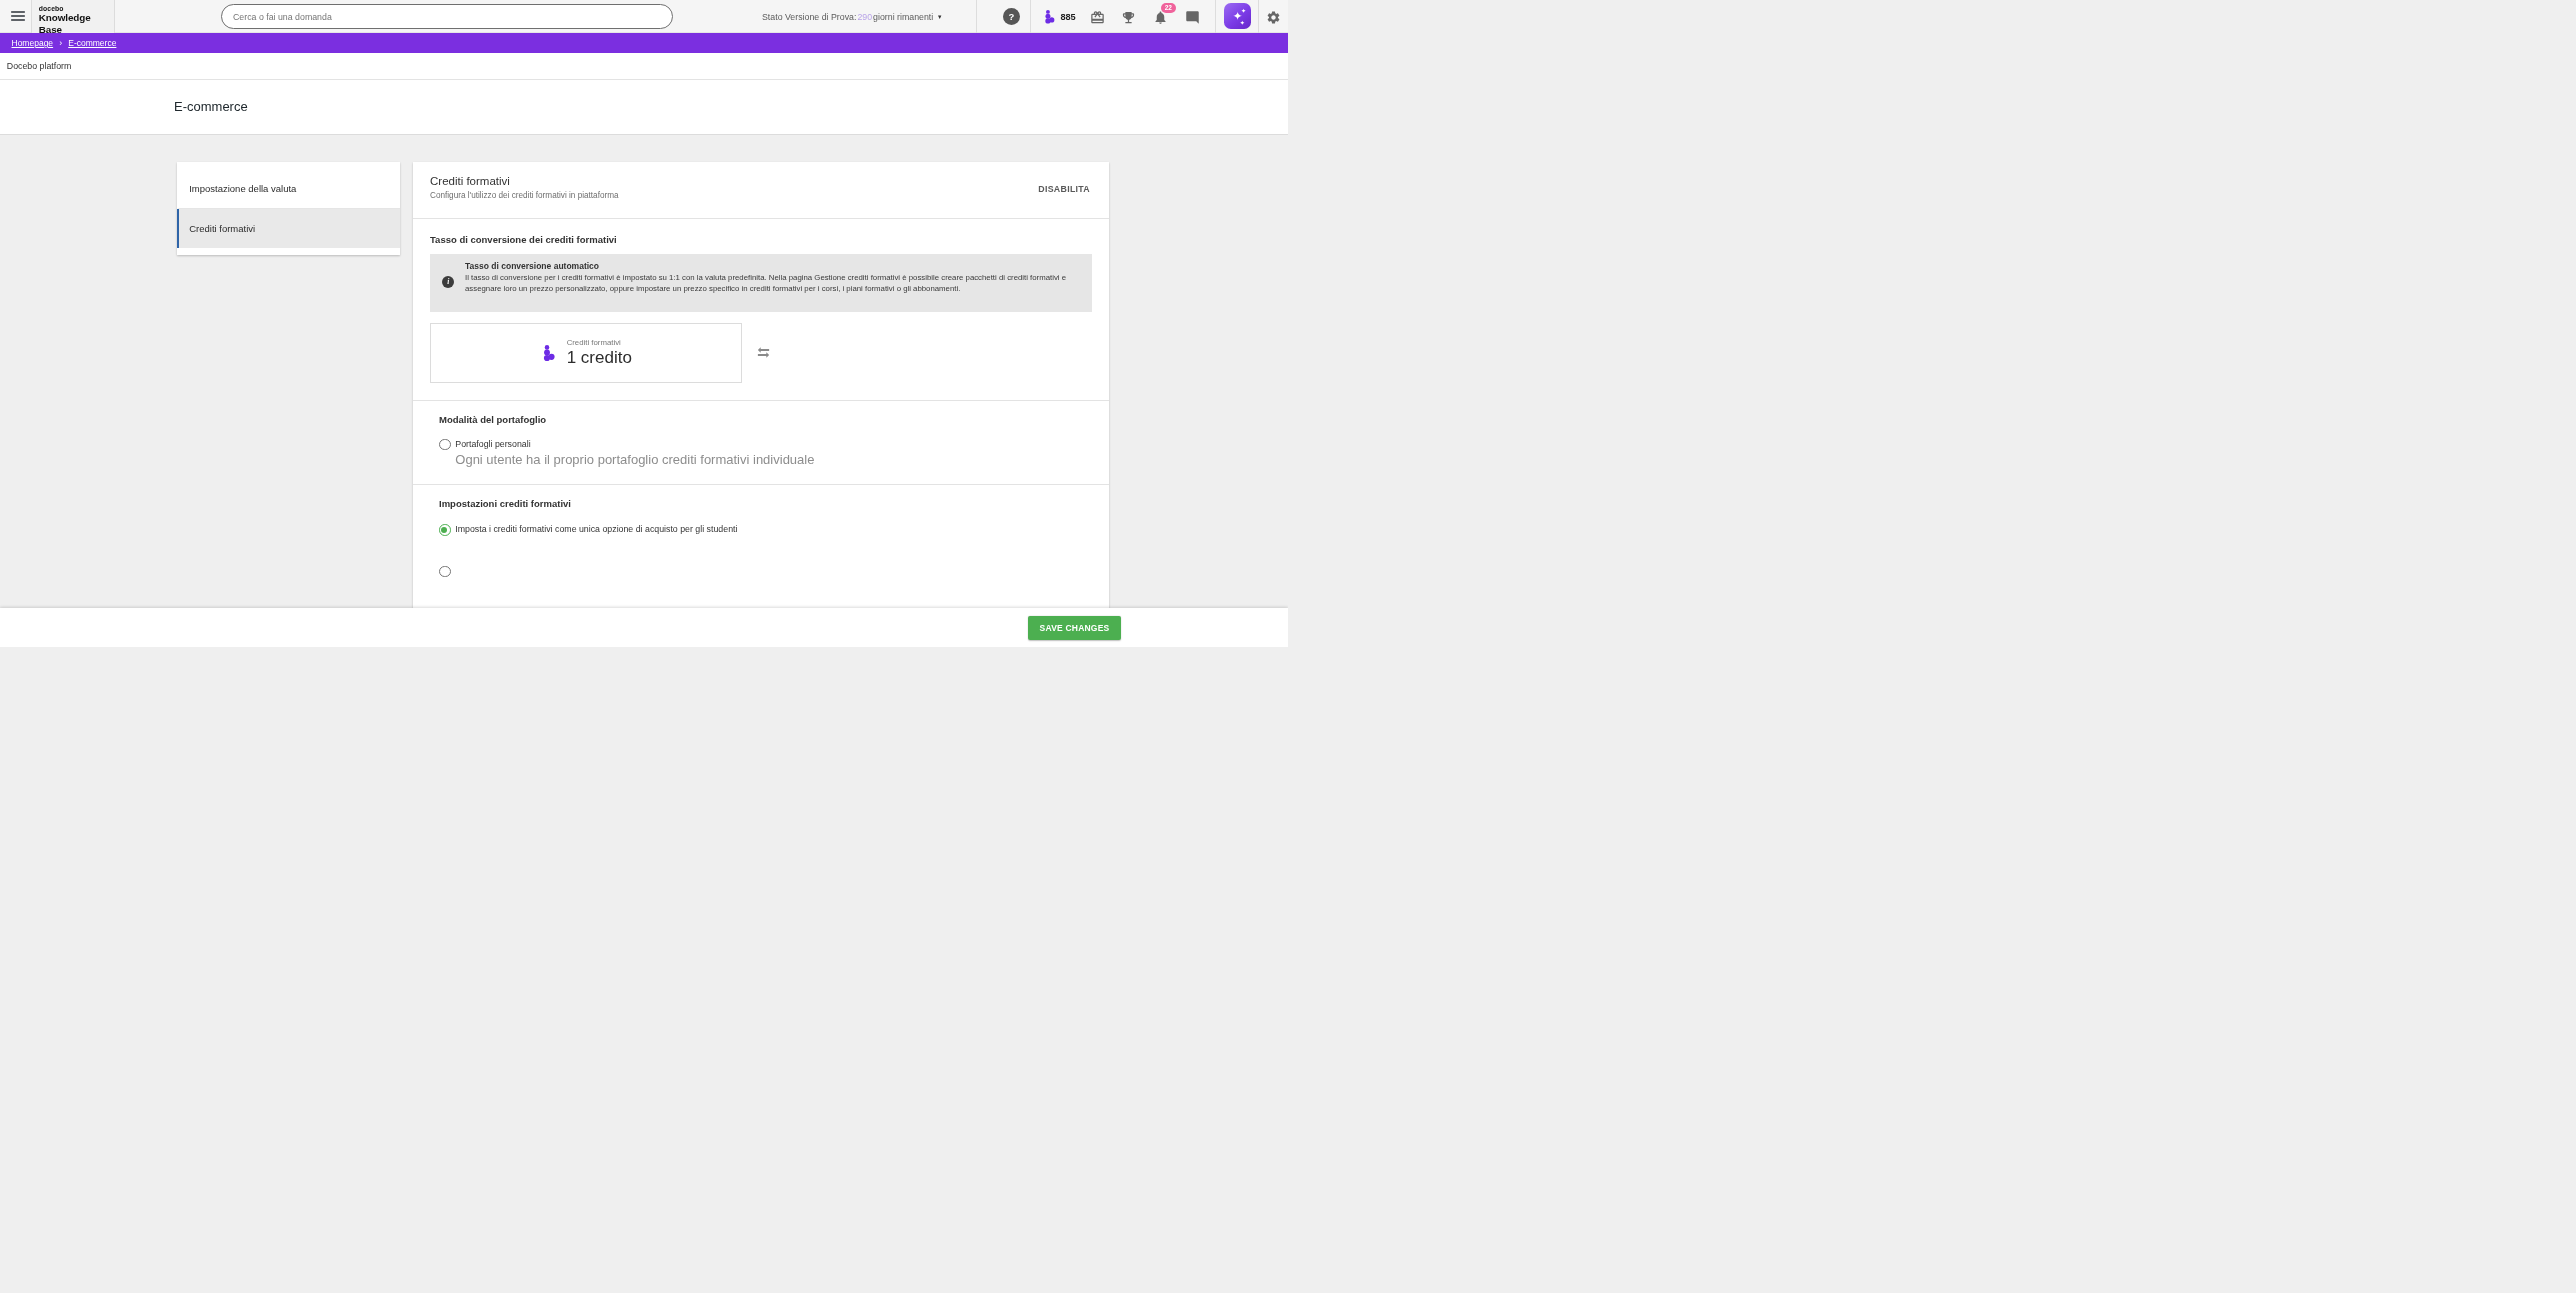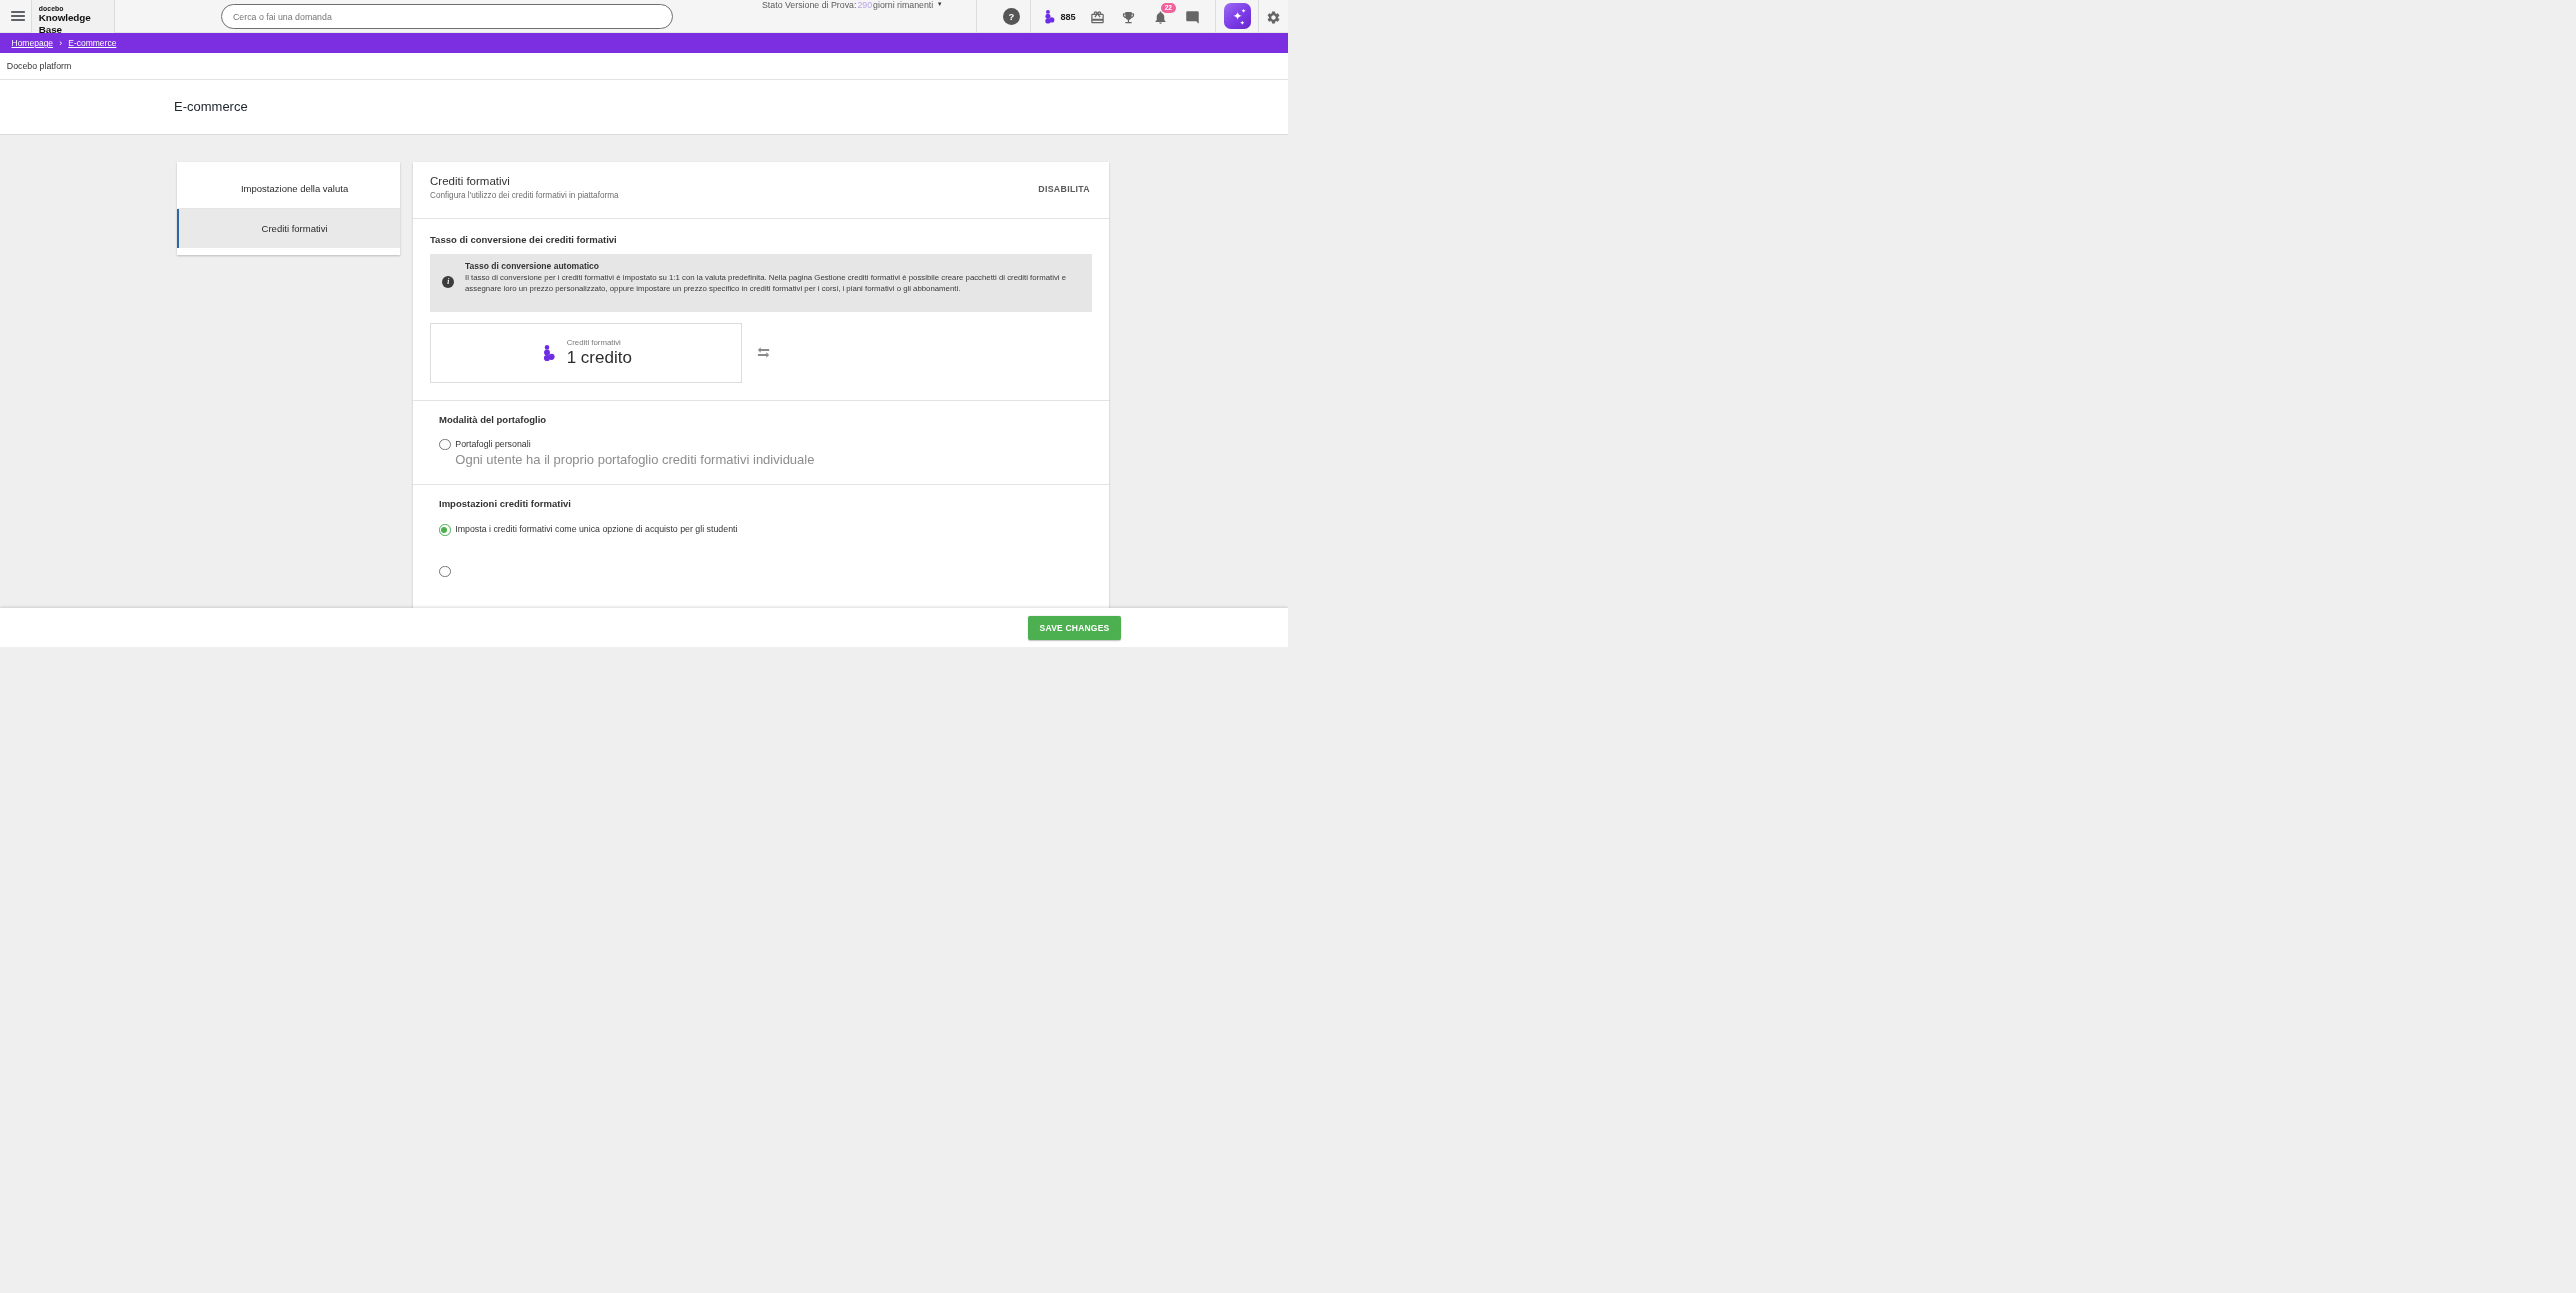--- a/index.html
+++ b/index.html
@@ -24,21 +24,21 @@
   }
   .logo-small { font-size:6.8px; font-weight:bold; color:#111; letter-spacing:0.1px; line-height:7.5px; }
   .logo-large { font-size:9.9px; font-weight:bold; color:#111; line-height:11.5px; letter-spacing:-0.1px; }
   .search {
     position:absolute; left:221px; top:4.1px; width:452px; height:25px;
     border:0.9px solid #6f6f6f; border-radius:13px; background:#fff;
     font-size:8.8px; color:#444; padding:0 11px; outline:none;
     font-family:"Liberation Sans",sans-serif;
   }
   .search::placeholder { color:#757575; }
-  .trial { position:absolute; left:762px; top:0; height:33px; display:flex; font-size:8.8px; color:#5c5c5c; white-space:nowrap; cursor:pointer; }
+  .trial { position:absolute; left:762px; top:0; height:33px; display:flex; align-items:center; font-size:8.8px; color:#5c5c5c; white-space:nowrap; cursor:pointer; }
   .trial .days { color:#b8a3e8; margin:0 1px; }
   .trial .caret { color:#333; font-size:6.8px; margin-left:4.8px; }
   .top-sep { position:absolute; top:0; width:0.7px; height:33px; background:#ddd; }
   .help-btn {
     position:absolute; left:1003px; top:8.2px; width:17px; height:17px; border-radius:50%;
     background:#565656; color:#fff; font-size:9.5px; font-weight:bold;
     display:flex; align-items:center; justify-content:center; cursor:pointer;
   }
   .icon-btn { position:absolute; top:9.5px; width:15px; height:15px; cursor:pointer; }
   .icon-btn svg { width:15px; height:15px; fill:#666; }
@@ -85,21 +85,21 @@
 
   
   .content { position:absolute; left:0; top:135px; width:1288px; height:473px; background:#efefef; }
 
   .sidebar-card {
     position:absolute; left:177px; top:27px; width:223px; background:#fff;
     box-shadow:0 0.7px 2px rgba(0,0,0,.22); padding:7.5px 0; 
   }
   .side-item {
     height:39px; display:flex; align-items:center; padding-left:10.2px;
-    font-size:9.5px; color:#2b2b2b; cursor:pointer; border-left:2px solid transparent;justify-content:center;
+    font-size:9.5px; color:#2b2b2b; cursor:pointer; border-left:2px solid transparent;
   }
   .side-item.first { border-bottom:0.7px solid #e5e5e5; }
   .side-item.active { background:#e9e9e9; border-left:2px solid #2e64a8; }
 
   .main-card {
     position:absolute; left:413px; top:27px; width:696px; height:446px; background:#fff;
     box-shadow:0 0.7px 2px rgba(0,0,0,.22); overflow:hidden;
   }
   .panel-header { position:relative; height:57px; border-bottom:0.7px solid #e3e3e3; padding:11.5px 17px 0 17px; }
   .panel-title { font-size:11.5px; color:#333; font-weight:normal; line-height:14.3px; }

